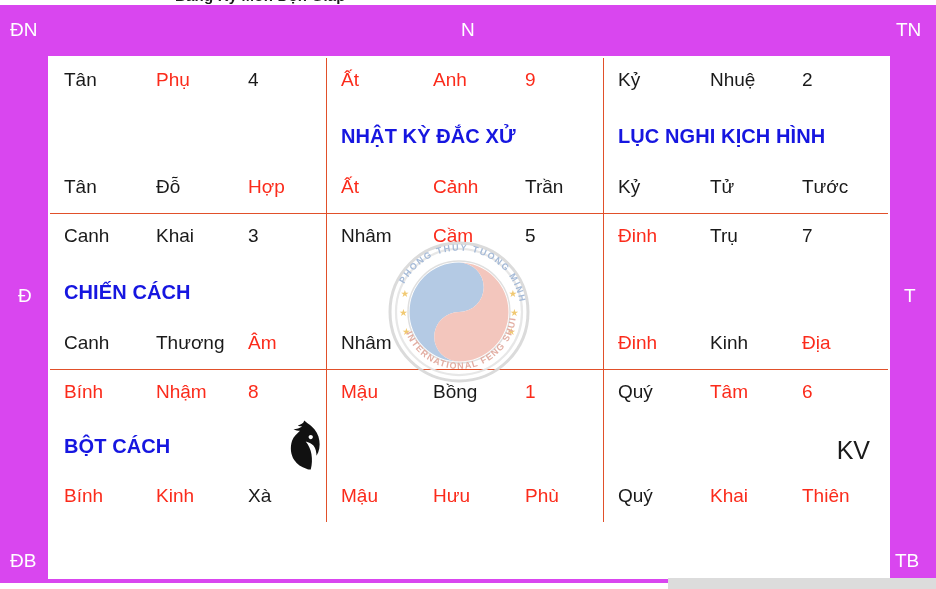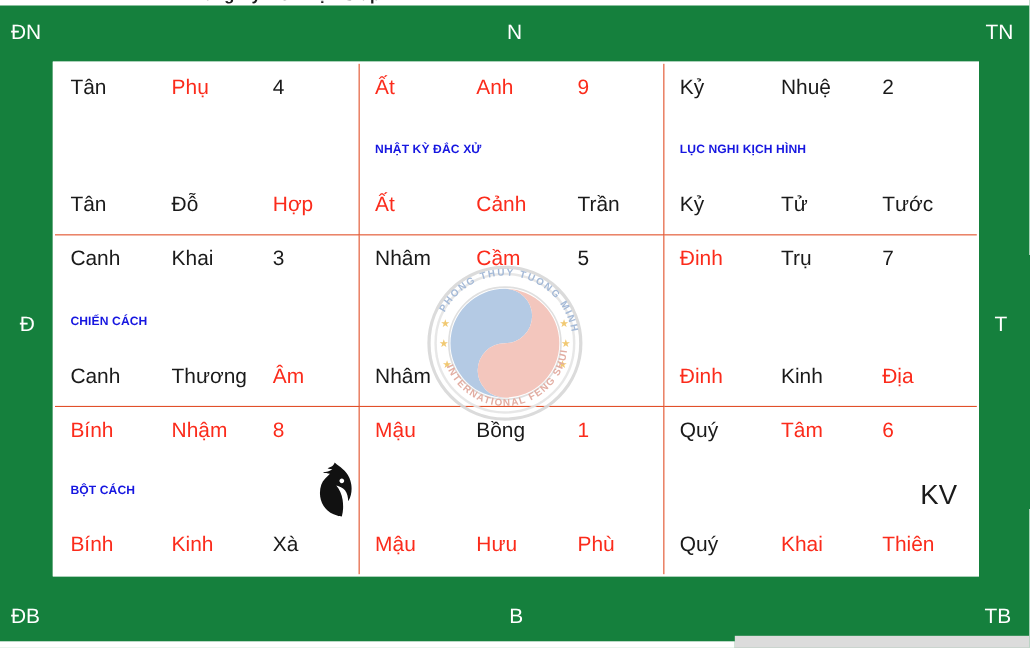--- a/index.html
+++ b/index.html
@@ -12,21 +12,21 @@
     height: 589px;
     overflow: hidden;
     font-family: "Liberation Sans", sans-serif;
   }
 
   
   #qimen-panel {
     position: relative;
     width: 936px;
     height: 589px;
-    background: #15803d;
+    background: #d946ef;
     box-sizing: border-box;
   }
 
   
   .top-sliver {
     position: absolute;
     left: 0;
     top: 0;
     width: 936px;
     height: 5px;
@@ -84,21 +84,21 @@
   .dir-db { left: 10px;  top: 551px; }
   .dir-b  { left: 463px; top: 551px; }
   .dir-tb { left: 895px; top: 551px; }
 
   
   #grid {
     position: absolute;
     left: 48px;
     top: 56px;
     width: 842px;
-    height: 468px;
+    height: 523px;
     background: #ffffff;
     border: 2px solid #ffffff;
     box-sizing: border-box;
     display: grid;
     grid-template-columns: 277px 277px 284px;
     grid-template-rows: 156px 156px 152px;
     z-index: 3;
   }
   .cell {
     position: relative;
@@ -127,21 +127,21 @@
     align-items: baseline;
     font-size: 19px;
     line-height: 1.1;
     height: 24px;
   }
   .trio .c1 { width: 92px; flex: none; }
   .trio .c2 { width: 92px; flex: none; }
   .trio .c3 { flex: 1 1 auto; }
 
   .midline {
-    font-size: 11px;
+    font-size: 20px;
     font-weight: bold;
     color: #1616e0;
     letter-spacing: .1px;
     height: 22px;
     line-height: 22px;
     white-space: nowrap;
   }
   .midline.empty { color: transparent; }
 
   .k-black { color: #1a1a1a; }

